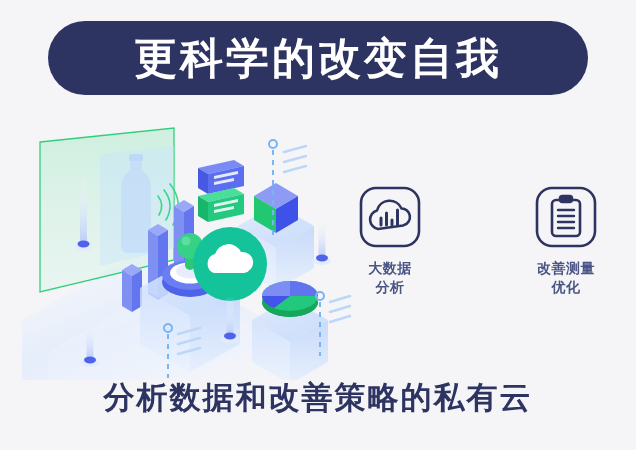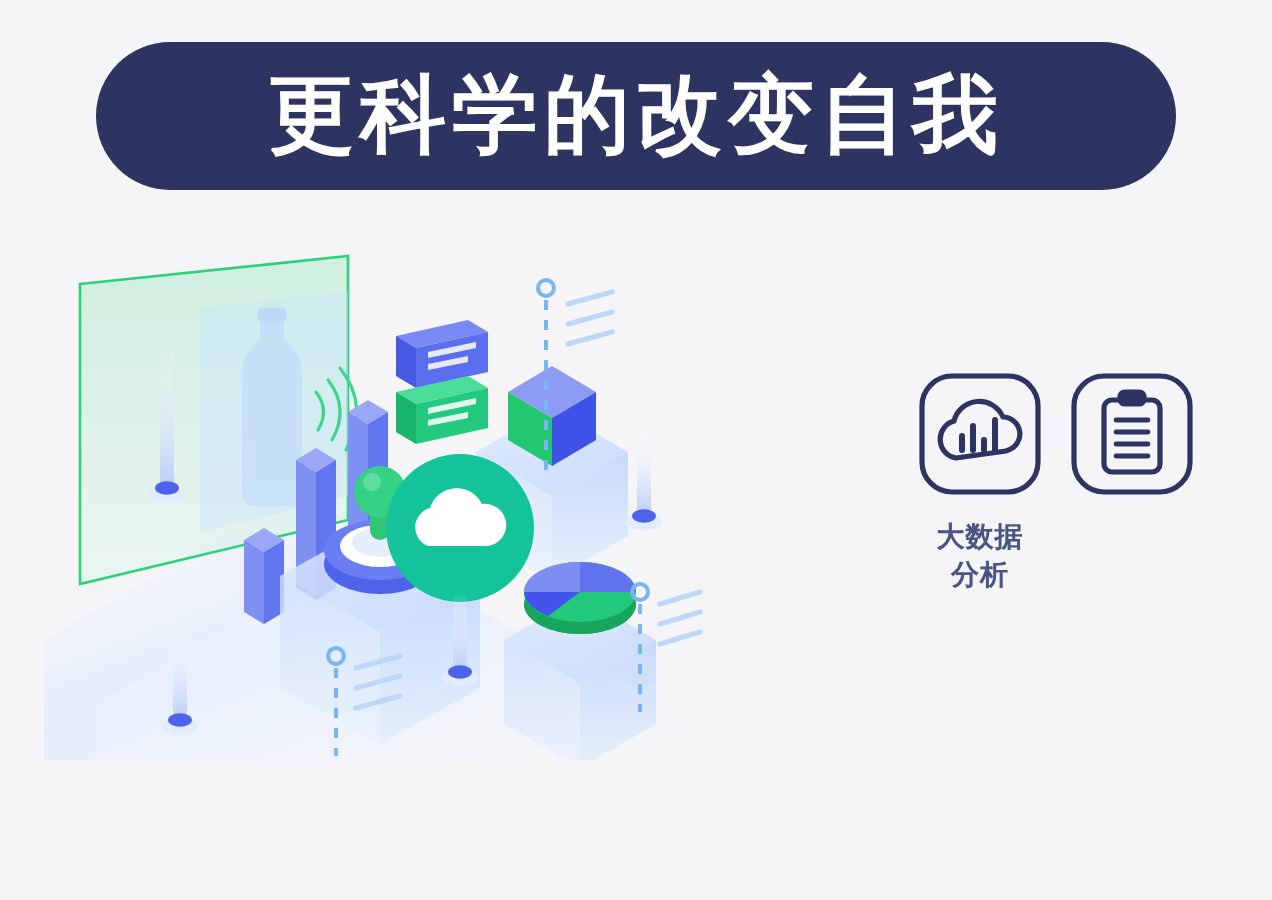--- a/index.html
+++ b/index.html
@@ -22,21 +22,21 @@
     line-height:1;white-space:nowrap;
   }
 
   
   #illustration{position:absolute;left:22px;top:120px;width:330px;height:260px;}
   #illustration svg{display:block;}
 
   
   #features{
     position:absolute;left:352px;top:186px;width:252px;height:140px;
-    display:flex;justify-content:flex-end;align-items:flex-start;
+    display:flex;justify-content:space-between;align-items:flex-start;
   }
   .feature{width:76px;display:flex;flex-direction:column;align-items:center;}
   .feature-icon{width:62px;height:62px;}
   .feature-label{
     margin-top:11px;color:#4a5585;font-size:14px;font-weight:700;
     line-height:1.35;text-align:center;letter-spacing:.5px;
   }
 
   
   #caption{
@@ -271,19 +271,24 @@
           <rect x="17" y="14" width="28" height="36" rx="4"></rect>
           <rect x="25" y="10" width="12" height="6" rx="2.4" fill="#2e3462"></rect>
           <g stroke-width="2.4" stroke-linecap="round">
             <line x1="23" y1="24" x2="39" y2="24"></line>
             <line x1="23" y1="30" x2="39" y2="30"></line>
             <line x1="23" y1="36" x2="39" y2="36"></line>
             <line x1="23" y1="42" x2="39" y2="42"></line>
           </g>
         </svg>
       </span>
+      <span class="feature-label">
+        <span>改善测量</span><br>
+        <span>优化</span>
+      </span>
     </div>
 
 
   </div>
 
+  <div id="caption">分析数据和改善策略的私有云</div>
 
 </div>
 
 </body></html>

